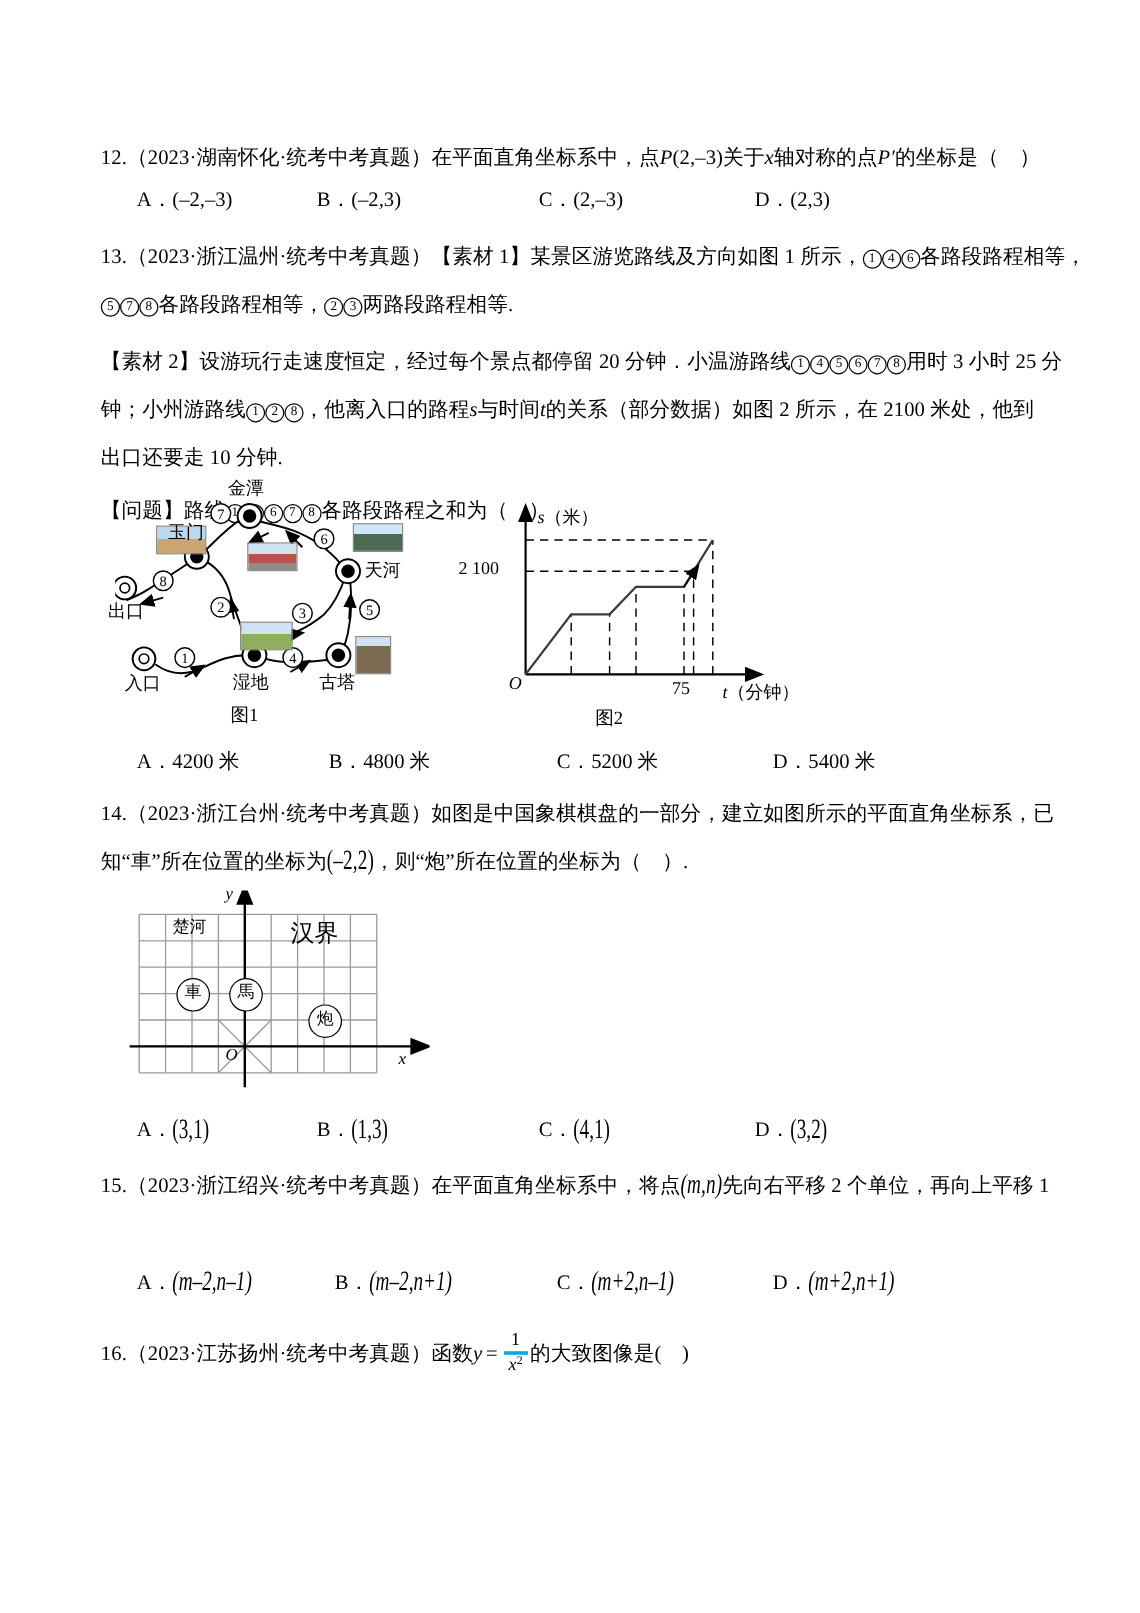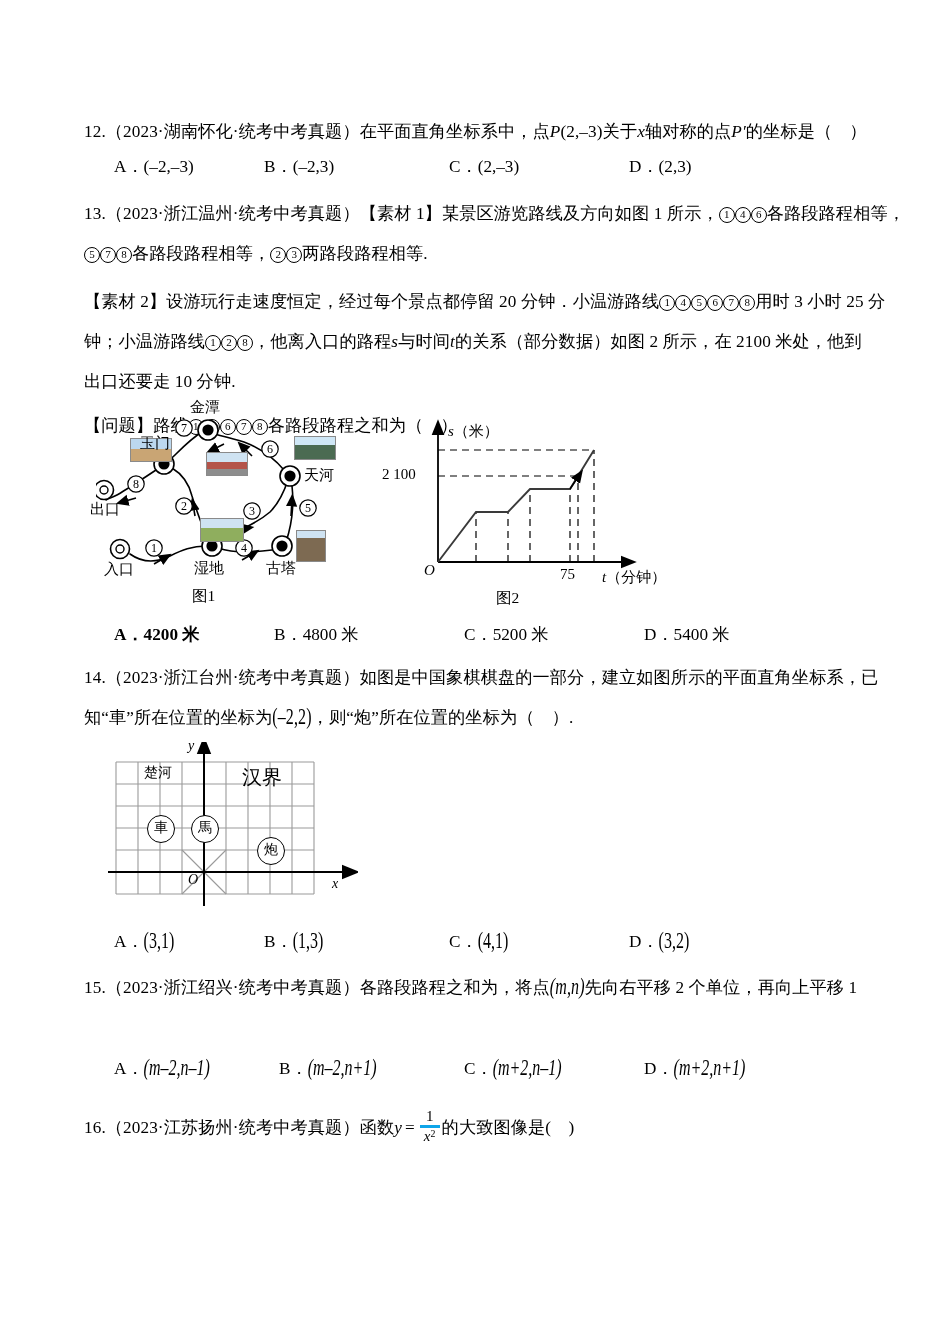--- a/index.html
+++ b/index.html
@@ -160,21 +160,21 @@
     <div class="qline">
       <span>13.</span><span>（2023·浙江温州·统考中考真题）</span><span>【素材 1】某景区游览路线及方向如图 1 所示，</span><span class="circnum">1</span><span class="circnum">4</span><span class="circnum">6</span><span>各路段路程相等，</span>
     </div>
     <div class="qline">
       <span class="circnum">5</span><span class="circnum">7</span><span class="circnum">8</span><span>各路段路程相等，</span><span class="circnum">2</span><span class="circnum">3</span><span>两路段路程相等.</span>
     </div>
     <div class="qline" style="margin-top:8px;">
       <span>【素材 2】设游玩行走速度恒定，经过每个景点都停留 20 分钟．小温游路线</span><span class="circnum">1</span><span class="circnum">4</span><span class="circnum">5</span><span class="circnum">6</span><span class="circnum">7</span><span class="circnum">8</span><span>用时 3 小时 25 分</span>
     </div>
     <div class="qline">
-      <span>钟；小温游路线</span><span class="circnum">1</span><span class="circnum">2</span><span class="circnum">8</span><span>，他离入口的路程</span><span class="mi">s</span><span>与时间</span><span class="mi">t</span><span>的关系（部分数据）如图 2 所示，在 2100 米处，他到</span>
+      <span>钟；小州游路线</span><span class="circnum">1</span><span class="circnum">2</span><span class="circnum">8</span><span>，他离入口的路程</span><span class="mi">s</span><span>与时间</span><span class="mi">t</span><span>的关系（部分数据）如图 2 所示，在 2100 米处，他到</span>
     </div>
     <div class="qline">
       <span>出口还要走 10 分钟.</span>
     </div>
     <div class="qline" style="margin-top:4px;">
       <span>【问题】路线</span><span class="circnum">1</span><span class="circnum">3</span><span class="circnum">6</span><span class="circnum">7</span><span class="circnum">8</span><span>各路段路程之和为（　）</span>
     </div>
   </div>
 
   <div id="fig1">
@@ -307,21 +307,21 @@
     <div class="f2label" style="left:204px;top:152px;">
       <span class="mi">t</span><span>（分钟）</span>
     </div>
     <div class="f2label mi" style="left:26px;top:146px;font-size:15px;">O</div>
     <div class="f2label" style="left:-16px;top:50px;">2 100</div>
     <div class="f2label" style="left:162px;top:150px;">75</div>
     <div class="figcap" style="left:98px;top:172px;">图2</div>
   </div>
 
   <div class="opts" style="top:618px;">
-    <span class="opt" style="width:160px;padding-left:30px;font-weight:bold;"><span>A．</span><span>4200 米</span></span><span class="opt" style="width:190px;"><span>B．</span><span>4800 米</span></span><span class="opt" style="width:180px;font-family:Liberation Serif, serif;"><span>C．</span><span>5200 米</span></span><span class="opt"><span>D．</span><span>5400 米</span></span>
+    <span class="opt" style="width:160px;padding-left:30px;"><span>A．</span><span>4200 米</span></span><span class="opt" style="width:190px;"><span>B．</span><span>4800 米</span></span><span class="opt" style="width:180px;font-family:Liberation Serif, serif;"><span>C．</span><span>5200 米</span></span><span class="opt"><span>D．</span><span>5400 米</span></span>
   </div>
 
   <div class="qblock" style="top:658px;">
     <div class="qline">
       <span>14.</span><span>（2023·浙江台州·统考中考真题）</span><span>如图是中国象棋棋盘的一部分，建立如图所示的平面直角坐标系，已</span>
     </div>
     <div class="qline">
       <span>知“車”所在位置的坐标为</span><span class="tp">(–2,2)</span><span>，则“炮”所在位置的坐标为（　）.</span>
     </div>
   </div>
@@ -376,21 +376,21 @@
     <div class="piece" style="left:83px;top:73px;">馬</div>
     <div class="piece" style="left:149px;top:95px;">炮</div>
   </div>
 
   <div class="opts" style="top:925px;">
     <span class="opt" style="width:150px;padding-left:30px;"><span>A．</span><span class="tp">(3,1)</span></span><span class="opt" style="width:185px;"><span>B．</span><span class="tp">(1,3)</span></span><span class="opt" style="width:180px;"><span>C．</span><span class="tp">(4,1)</span></span><span class="opt"><span>D．</span><span class="tp">(3,2)</span></span>
   </div>
 
   <div class="qblock" style="top:968px;">
     <div class="qline">
-      <span>15.</span><span>（2023·浙江绍兴·统考中考真题）</span><span>各路段路程之和为，将点</span><span class="tp mi">(m,n)</span><span>先向右平移 2 个单位，再向上平移 1</span>
+      <span>15.</span><span>（2023·浙江绍兴·统考中考真题）</span><span>在平面直角坐标系中，将点</span><span class="tp mi">(m,n)</span><span>先向右平移 2 个单位，再向上平移 1</span>
     </div>
   </div>
   <div class="opts" style="top:1052px;">
     <span class="opt" style="width:165px;padding-left:30px;"><span>A．</span><span class="tp mi">(m–2,n–1)</span></span><span class="opt" style="width:185px;"><span>B．</span><span class="tp mi">(m–2,n+1)</span></span><span class="opt" style="width:180px;"><span>C．</span><span class="tp mi">(m+2,n–1)</span></span><span class="opt"><span>D．</span><span class="tp mi">(m+2,n+1)</span></span>
   </div>
 
   <div class="qblock" style="top:1106px;">
     <div class="qline" style="line-height:44px;">
       <span>16.</span><span>（2023·江苏扬州·统考中考真题）</span><span>函数</span><span class="mi">y</span><span style="padding:0 3px;">=</span><span class="frac"><span class="num">1</span><span class="den"><span class="mi">x</span><sup class="sm">2</sup></span></span><span>的大致图像是(　)</span>
     </div>

